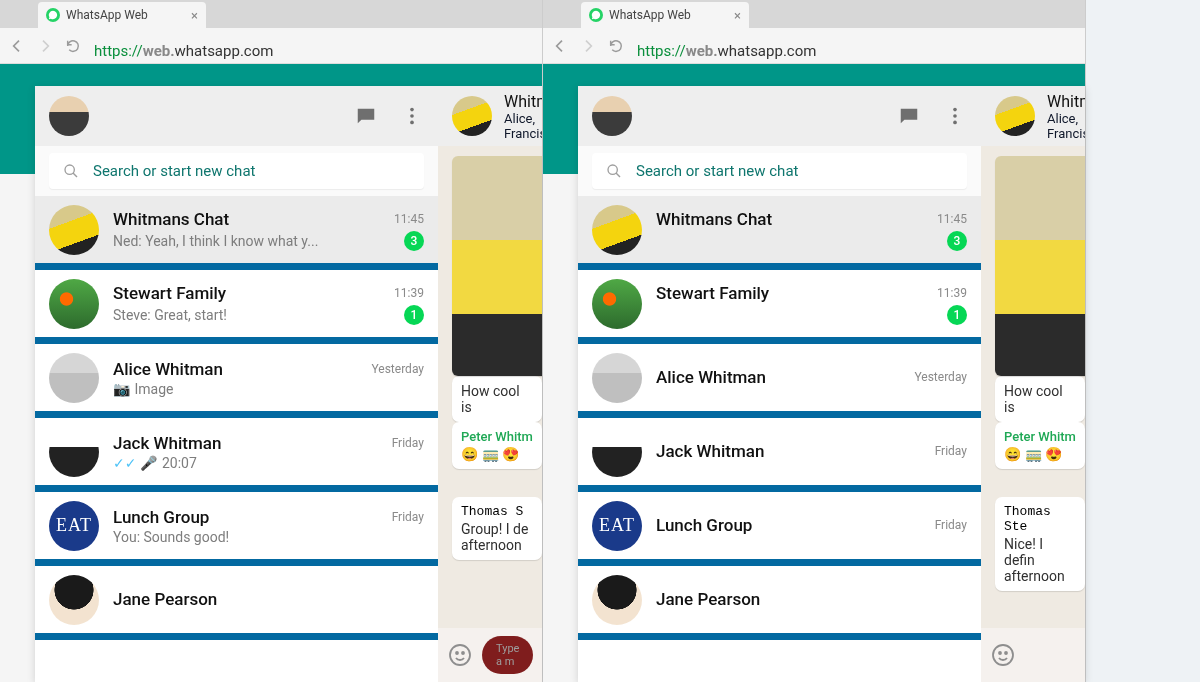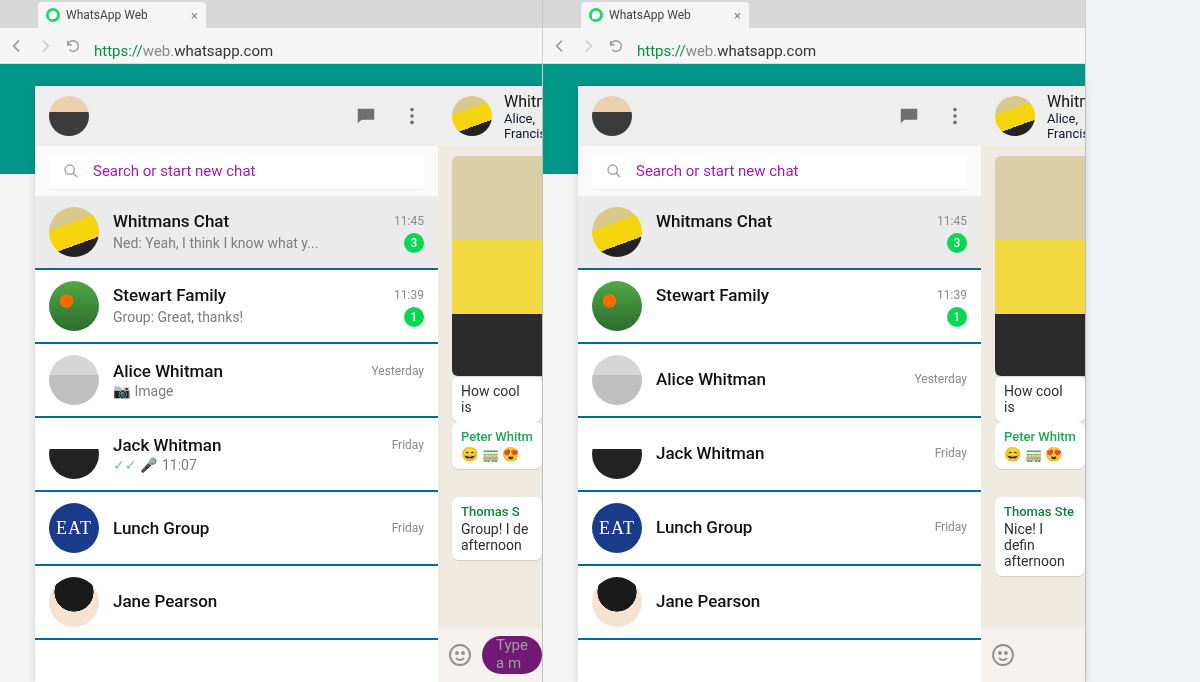--- a/index.html
+++ b/index.html
@@ -12,39 +12,39 @@
 .tab { background:#f5f5f5; height:26px; width:168px; border-top-left-radius:4px; border-top-right-radius:4px; display:flex; align-items:center; padding:0 8px; font-size:12px; color:#444; gap:6px; }
 .tab .close { margin-left:auto; color:#888; font-size:13px; }
 .favicon { width:14px; height:14px; border-radius:50%; background:#25d366; display:flex; align-items:center; justify-content:center; color:#fff; font-size:9px; font-weight:bold; }
 .favicon svg { width:10px; height:10px; fill:#fff; }
 
 
 .navbar { height:36px; background:#f5f5f5; display:flex; align-items:center; padding:0 6px; gap:6px; border-bottom:1px solid #ddd; }
 .navbtn { width:22px; height:22px; display:flex; align-items:center; justify-content:center; color:#9b9b9b; font-size:16px; }
 .addr { flex:1; height:28px; display:flex; align-items:flex-end; font-size:15px; color:#333; padding:0 4px; border-radius:3px; }
 .addr .proto { color:#0a8f3c; }
-.addr .host { color:#888; }
+.addr .host { color:#888;font-weight:bold; }
 
 
 .tealstrip { position:absolute; left:0; right:0; top:64px; height:110px; background:#009688; }
 
 
 .app { position:absolute; left:35px; top:86px; right:0; bottom:0; display:flex; box-shadow:0 2px 8px rgba(0,0,0,.15); background:#fff; }
 
 .leftcol { width:403px; display:flex; flex-direction:column; background:#fff; }
 .leftheader { height:60px; background:#eeeeee; display:flex; align-items:center; padding:0 14px; gap:8px; }
 .avatar { width:40px; height:40px; border-radius:50%; background:#ccc; overflow:hidden; flex:none; display:flex; align-items:center; justify-content:center; }
 .hdractions { margin-left:auto; display:flex; gap:22px; align-items:center; }
 .iconbtn { width:24px; height:24px; display:flex; align-items:center; justify-content:center; color:#6f6f6f; }
 
 .searchrow { height:50px; background:#fafafa; display:flex; align-items:center; padding:0 14px; }
-.searchbox { flex:1; height:36px; background:#fff; border-radius:4px; display:flex; align-items:center; padding:0 14px; gap:14px; color:#a21caf; font-size:15px; box-shadow:0 1px 1px rgba(0,0,0,.06); }
+.searchbox { flex:1; height:36px; background:#fff; border-radius:4px; display:flex; align-items:center; padding:0 14px; gap:14px; color:#0f766e; font-size:15px; box-shadow:0 1px 1px rgba(0,0,0,.06); }
 
 .chatlist { flex:1; overflow:hidden; background:#fff; }
-.chatitem { height:74px; display:flex; align-items:center; padding:0 14px; gap:14px; border-bottom:2px solid #0369a1; cursor:pointer; }
+.chatitem { height:74px; display:flex; align-items:center; padding:0 14px; gap:14px; border-bottom:7px solid #0369a1; cursor:pointer; }
 .chatitem.selected { background:#ebebeb; }
 .chatav { width:50px; height:50px; border-radius:50%; background:#d0d0d0; flex:none; overflow:hidden; display:flex; align-items:center; justify-content:center; font-size:11px; color:#555; }
 .chatbody { flex:1; display:flex; flex-direction:column; gap:2px; min-width:0; }
 .chattop { display:flex; align-items:center; }
 .chatname { font-size:17px; font-weight:500; color:#111; flex:1; white-space:nowrap; overflow:hidden; text-overflow:ellipsis; }
 .chattime { font-size:12px; color:#8a8a8a; }
 .chatbot { display:flex; align-items:center; gap:6px; }
 .chatprev { font-size:14px; color:#7d7d7d; flex:1; white-space:nowrap; overflow:hidden; text-overflow:ellipsis; display:flex; align-items:center; gap:4px; }
 .badge { background:#06d755; color:#fff; font-size:12px; min-width:20px; height:20px; border-radius:10px; display:flex; align-items:center; justify-content:center; padding:0 5px; font-weight:500; }
 
@@ -52,23 +52,23 @@
 .rightcol { flex:1; background:#efeae2; position:relative; overflow:hidden; }
 .righthdr { height:60px; background:#eeeeee; display:flex; align-items:center; padding:0 14px; gap:12px; }
 .rname { font-size:16px; color:#111; font-weight:400; }
 .rsub { font-size:13px; color:#0f172a; }
 
 .msgwall { padding:10px 0 10px 14px; display:flex; flex-direction:column; }
 .bigimg { width:150px; height:220px; background:linear-gradient(#d9cfa7 38%, #f2d941 38% 72%, #2b2b2b 72%); filter:blur(0.5px); border-radius:6px; box-shadow:0 1px 1px rgba(0,0,0,.15); }
 .msgbub { background:#fff; border-radius:7px; padding:7px 9px; box-shadow:0 1px 1px rgba(0,0,0,.12); max-width:150px; font-size:14px; color:#303030; }
 .msgbub .mname { font-size:13px; font-weight:500; margin-bottom:2px; }
 .green { color:#1fa855; }
-.magenta { color:#15803d; }
+.magenta { color:#000000;font-family:Liberation Mono, monospace; }
 .inputbar { position:absolute; left:0; right:0; bottom:0; height:54px; background:#f5f1ee; display:flex; align-items:center; padding:0 10px; gap:10px; }
-.compose { flex:1; height:38px; background:#701a75; border-radius:19px; display:flex; align-items:flex-start; padding:0 14px; color:#9e9e9e; font-size:15px; }
+.compose { flex:1; height:38px; background:#7f1d1d; border-radius:19px; display:flex; align-items:center; padding:0 14px; color:#9e9e9e; font-size:11px; }
 
 svg { display:block; }
 
 
 .av-user { background:linear-gradient(#e8d0b0 40%, #3b3b3b 40%); }
 .av-yellow { background:linear-gradient(160deg,#d8c98a 35%,#f4d40e 35% 70%,#222 70%); }
 .av-green { background:radial-gradient(circle at 35% 40%, #ff6a00 0 14%, transparent 16%), linear-gradient(#4fa845,#2d6b2d); }
 .av-grey { background:linear-gradient(#d6d6d6 40%,#bfbfbf 40%); }
 .av-bw { background:linear-gradient(#fff 40%,#222 40%); }
 .av-eat { background:#1a3a8a; color:#fff; font-weight:normal; font-size:18px; letter-spacing:1px; font-family: Georgia, serif; }
@@ -165,21 +165,21 @@
           </div>
           <div class="chatitem">
             <div class="chatav av-green"></div>
             <div class="chatbody">
               <div class="chattop">
                 <div class="chatname">Stewart Family</div>
                 <div class="chattime">11:39</div>
               </div>
               <div class="chatbot">
                 <div class="chatprev">
-                  <span>Group: Great, thanks!</span>
+                  <span>Steve: Great, start!</span>
                 </div>
                 <div class="badge">1</div>
               </div>
             </div>
           </div>
           <div class="chatitem">
             <div class="chatav av-grey"></div>
             <div class="chatbody">
               <div class="chattop">
                 <div class="chatname">Alice Whitman</div>
@@ -197,31 +197,36 @@
             <div class="chatav av-bw"></div>
             <div class="chatbody">
               <div class="chattop">
                 <div class="chatname">Jack Whitman</div>
                 <div class="chattime">Friday</div>
               </div>
               <div class="chatbot">
                 <div class="chatprev">
                   <span class="ticks">✓✓</span>
                   <span class="micicon">🎤</span>
-                  <span>11:07</span>
+                  <span>20:07</span>
                 </div>
               </div>
             </div>
           </div>
           <div class="chatitem">
             <div class="chatav av-eat">EAT</div>
             <div class="chatbody">
               <div class="chattop">
                 <div class="chatname">Lunch Group</div>
                 <div class="chattime">Friday</div>
+              </div>
+              <div class="chatbot">
+                <div class="chatprev">
+                  <span>You: Sounds good!</span>
+                </div>
               </div>
             </div>
           </div>
           <div class="chatitem">
             <div class="chatav av-jane"></div>
             <div class="chatbody">
               <div class="chattop">
                 <div class="chatname">Jane Pearson</div>
                 <div class="chattime"></div>
               </div>

